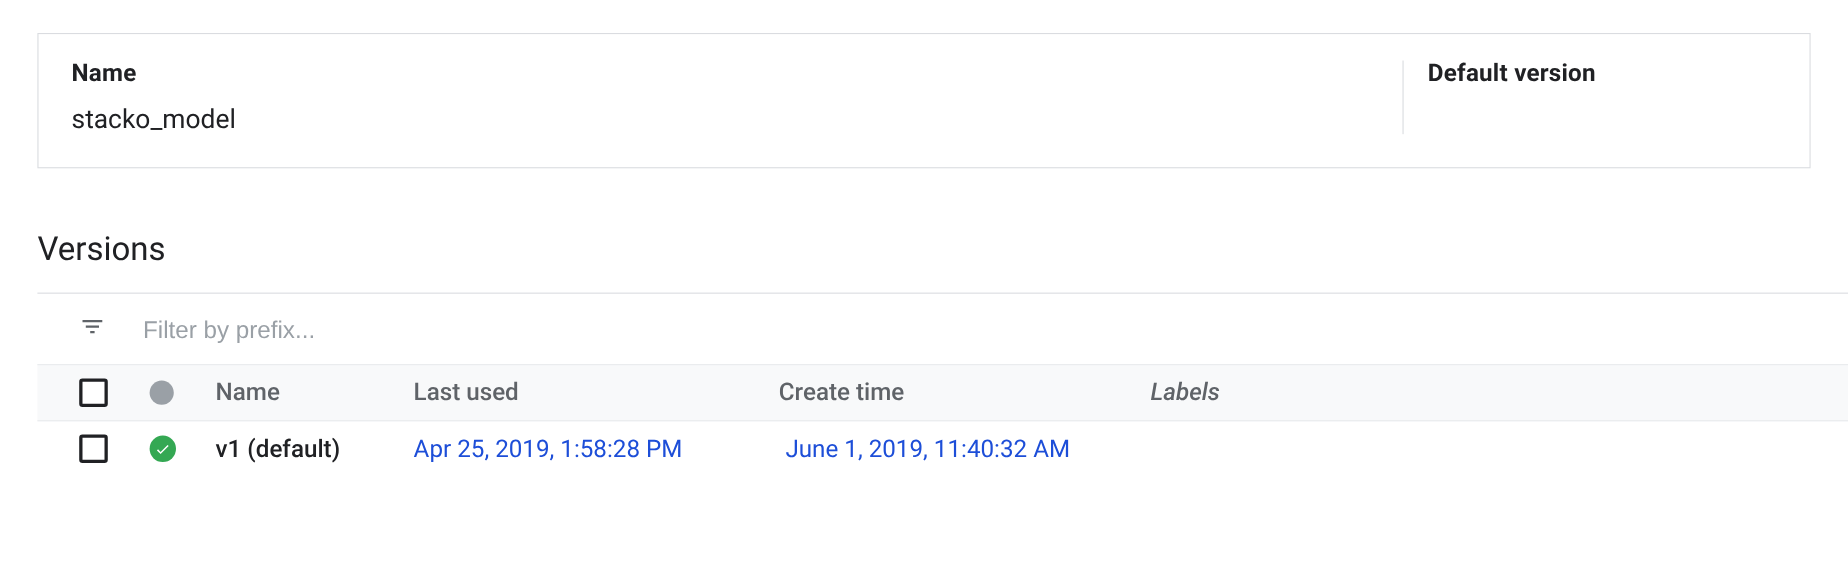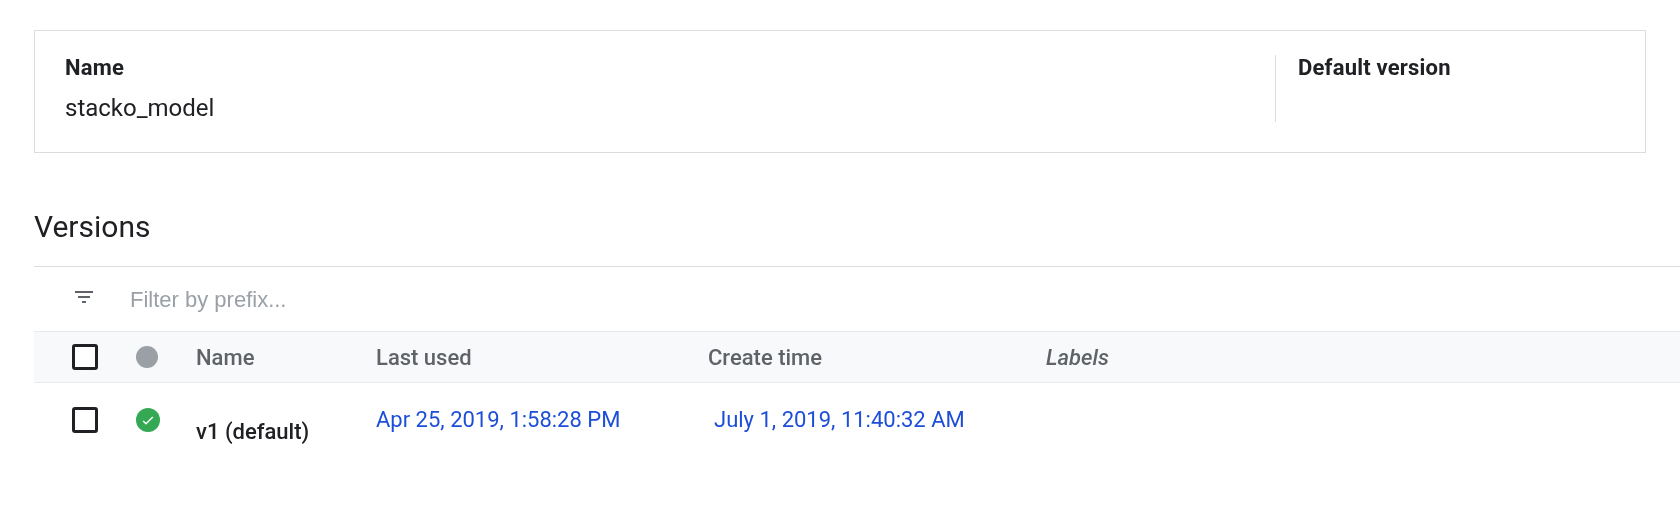--- a/index.html
+++ b/index.html
@@ -88,21 +88,20 @@
       font-weight: 500;
       color: #5f6368;
     }
     .td {
       font-size: 22px;
       color: #202124;
     }
     .td-name {
       font-weight: 500;
       color: #202124;
-      margin-top: 24px;
     }
     .td-muted {
       color: #1d4ed8;
     }
     .col-check {
       width: 60px;
       display: flex;
       justify-content: center;
       align-items: center;
       padding-left: 38px;
@@ -203,16 +202,16 @@
     </div>
     <div class="col-status">
       <div class="status-check">
         <svg viewBox="0 0 24 24">
             <path d="M9 16.2l-3.5-3.5L4 14.2 9 19.2 20 8.2l-1.5-1.5z"></path>
           </svg>
       </div>
     </div>
     <div class="td td-name col-name">v1 (default)</div>
     <div class="td td-muted col-create">Apr 25, 2019, 1:58:28 PM</div>
-    <div class="td td-muted col-last">July 1, 2019, 11:40:32 AM</div>
+    <div class="td td-muted col-last">June 1, 2019, 11:40:32 AM</div>
     <div class="td col-labels"></div>
   </div>
 </div>
 
 </body></html>

